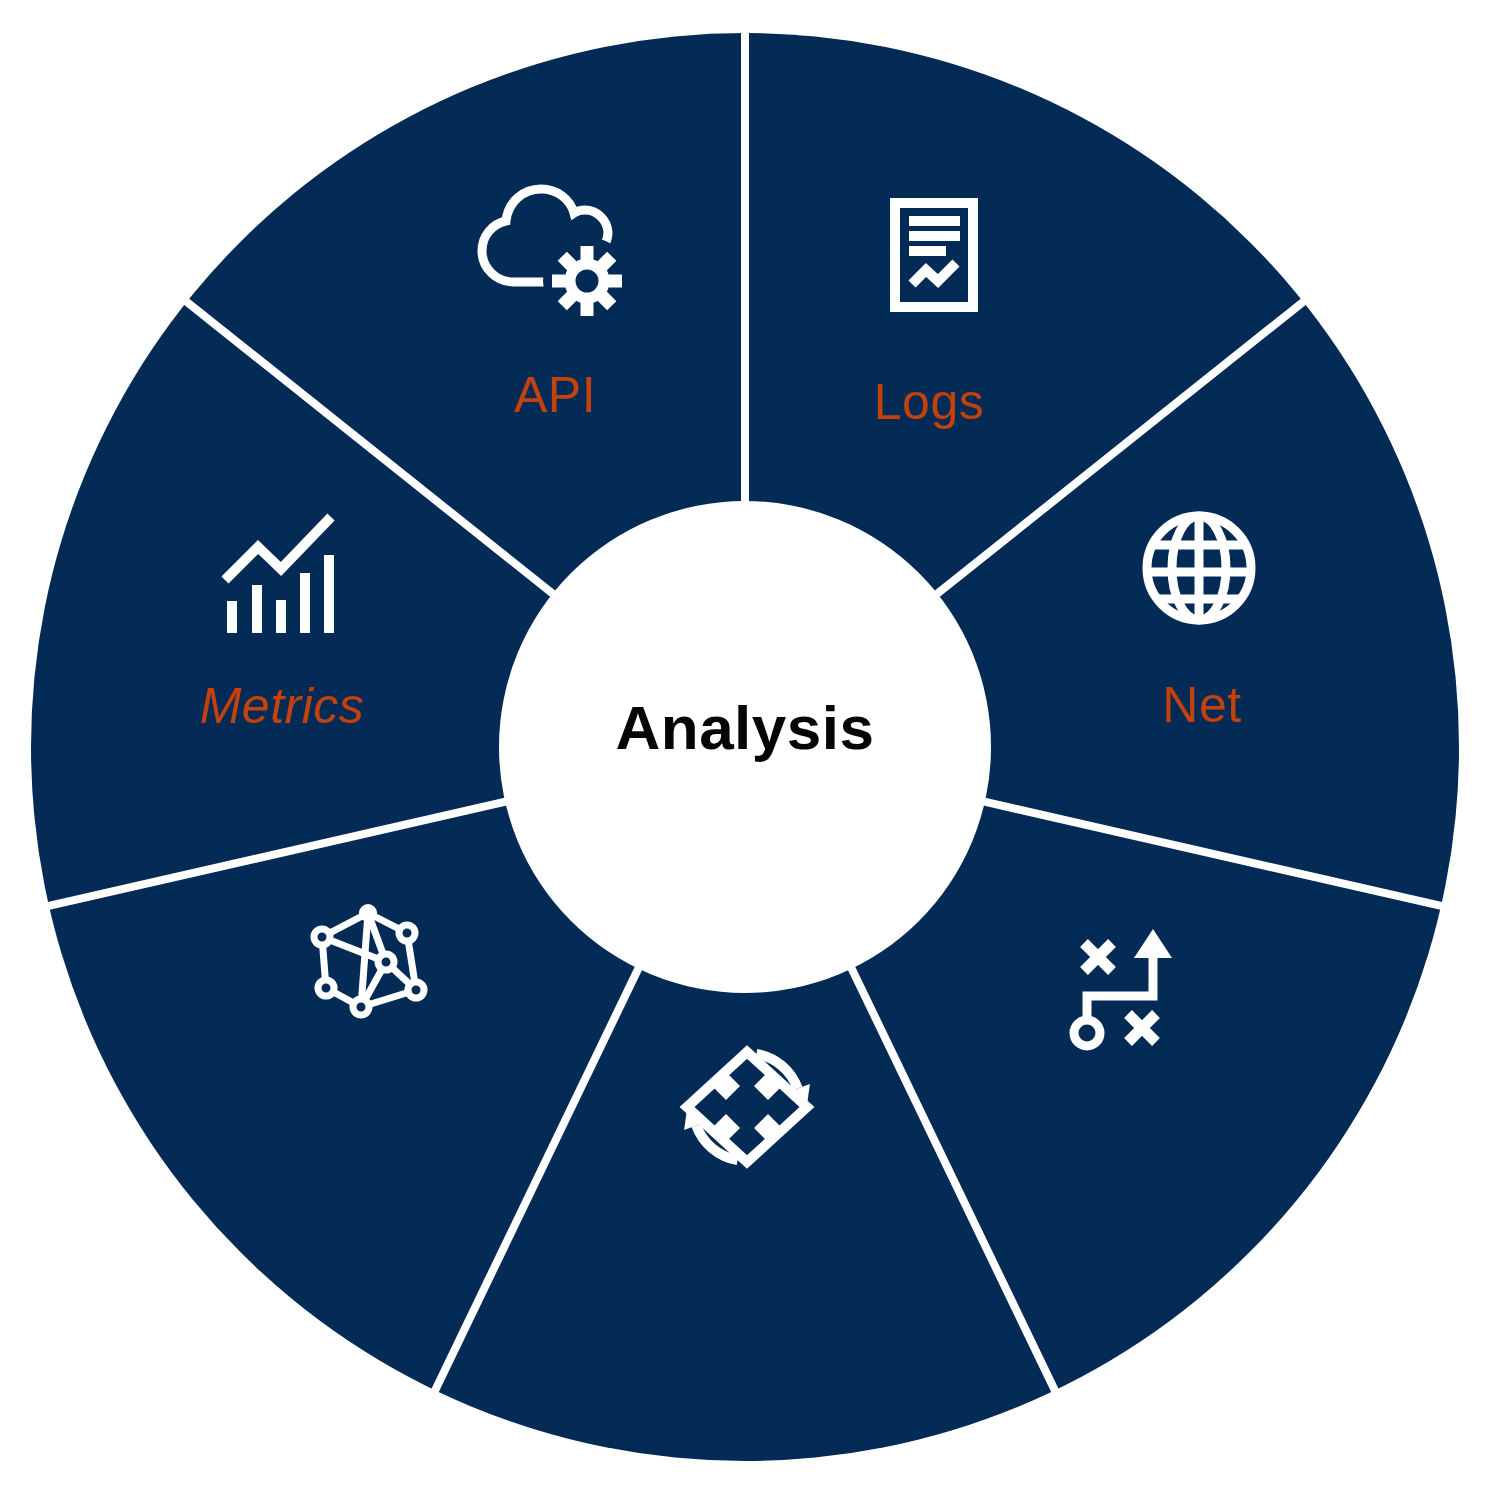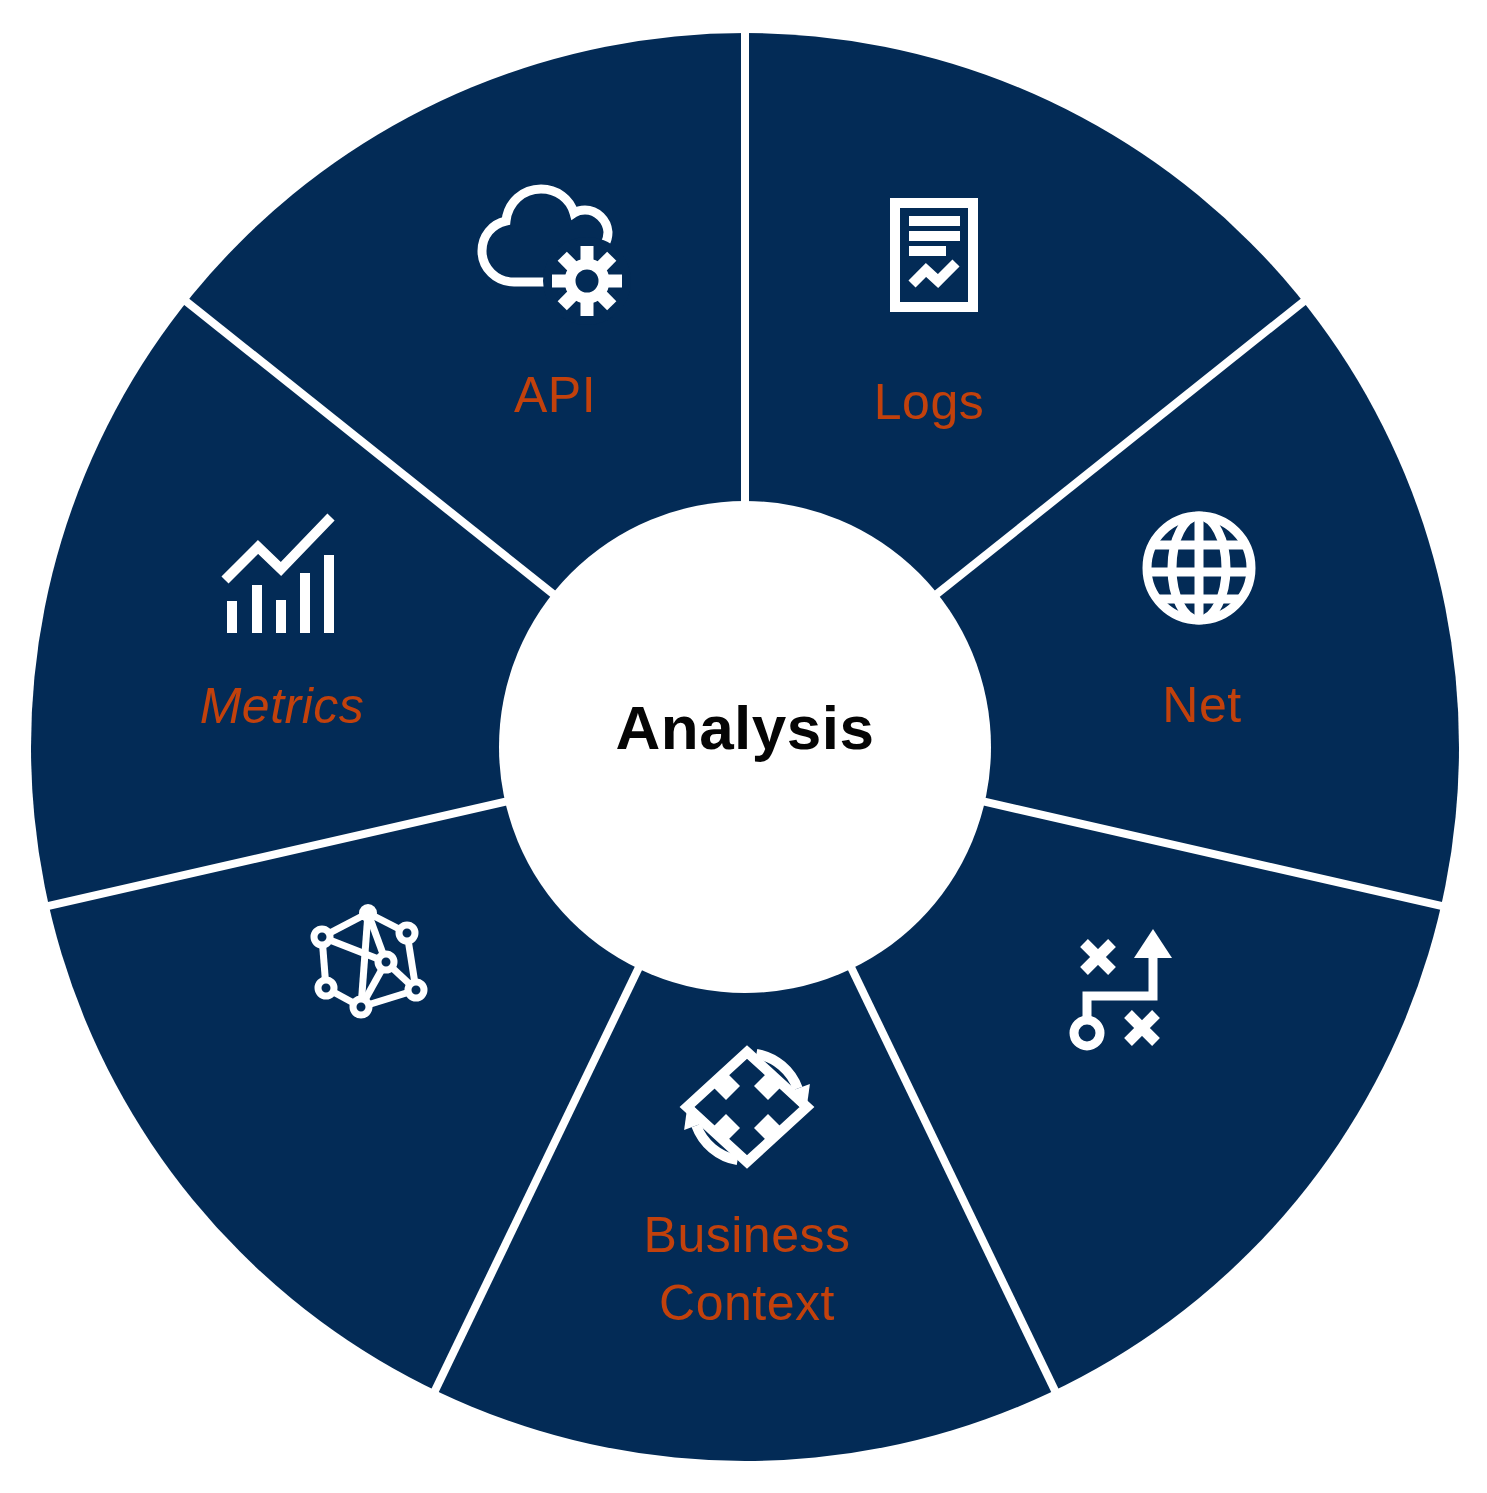--- a/index.html
+++ b/index.html
@@ -142,20 +142,18 @@
         <rect x="580.5" y="246" width="13" height="16" fill="#ffffff" transform="rotate(225 587 281)"></rect>
         <rect x="580.5" y="246" width="13" height="16" fill="#ffffff" transform="rotate(270 587 281)"></rect>
         <rect x="580.5" y="246" width="13" height="16" fill="#ffffff" transform="rotate(315 587 281)"></rect>
         <circle cx="587" cy="281" r="17" fill="none" stroke="#ffffff" stroke-width="11"></circle>
       </g>
     </g>
   </svg>
 
   <div class="seg-label" style="left:929px; top:402px;">Logs</div>
   <div class="seg-label" style="left:1202px; top:705px;">Net</div>
-  <div class="seg-label" style="left:747px; top:1269px;">Business
-Context</div>
   <div class="seg-label" style="left:282px; top:706px;font-style:italic;">Metrics</div>
   <div class="seg-label" style="left:555px; top:395px;">API</div>
 
   <div class="center-label" style="left:745px; top:727px;">Analysis</div>
 
 </div>
 
 </body></html>

